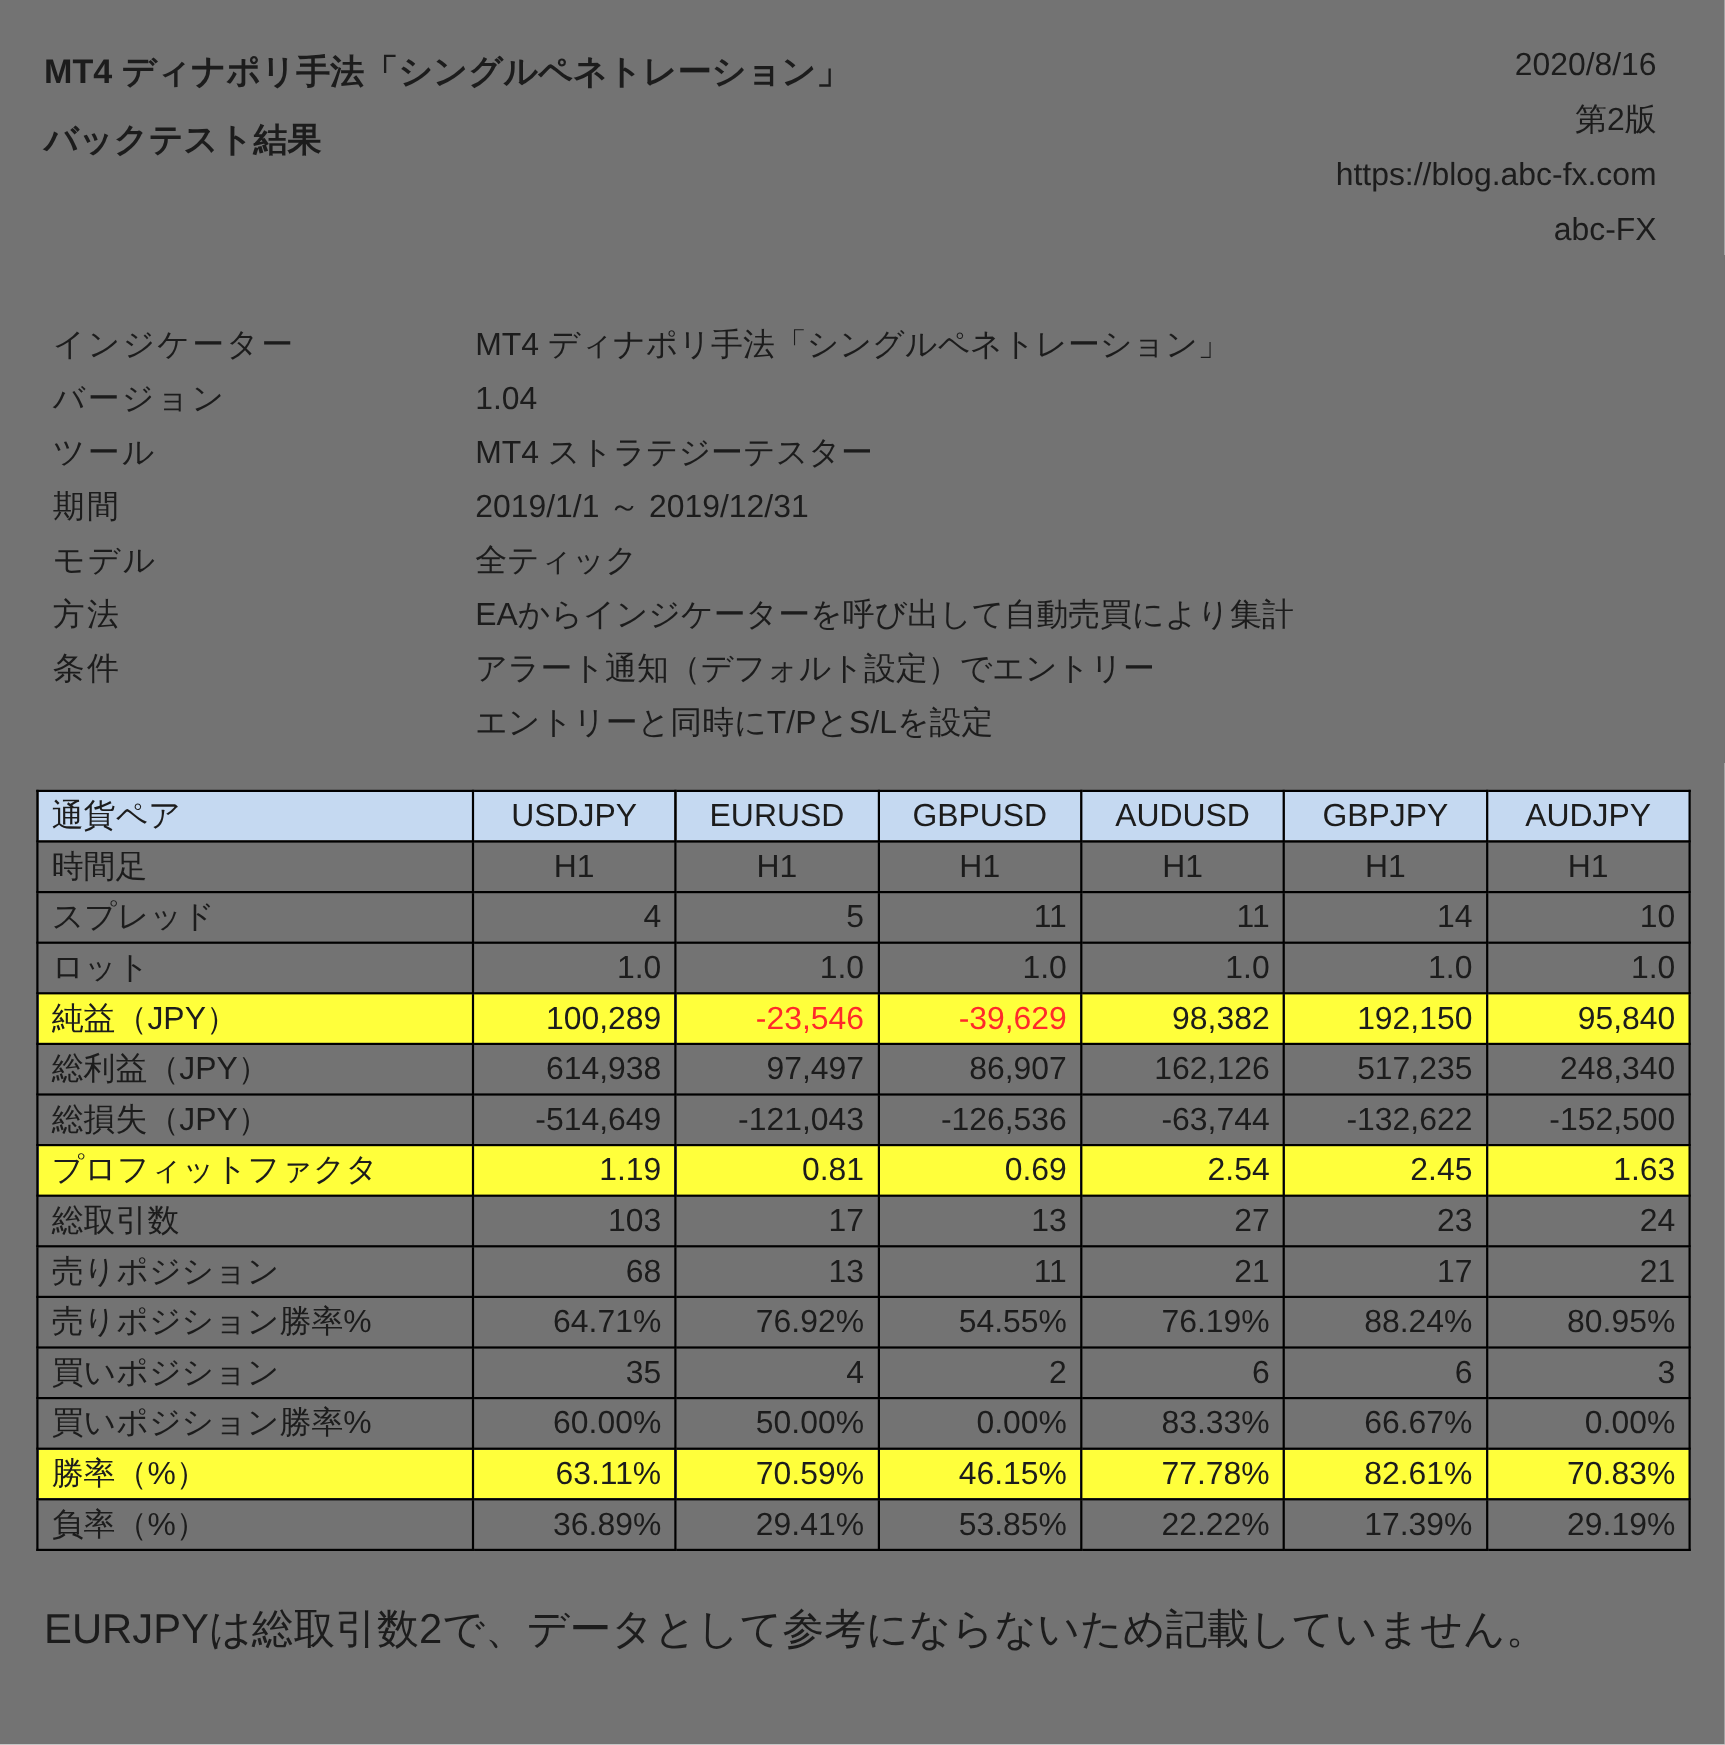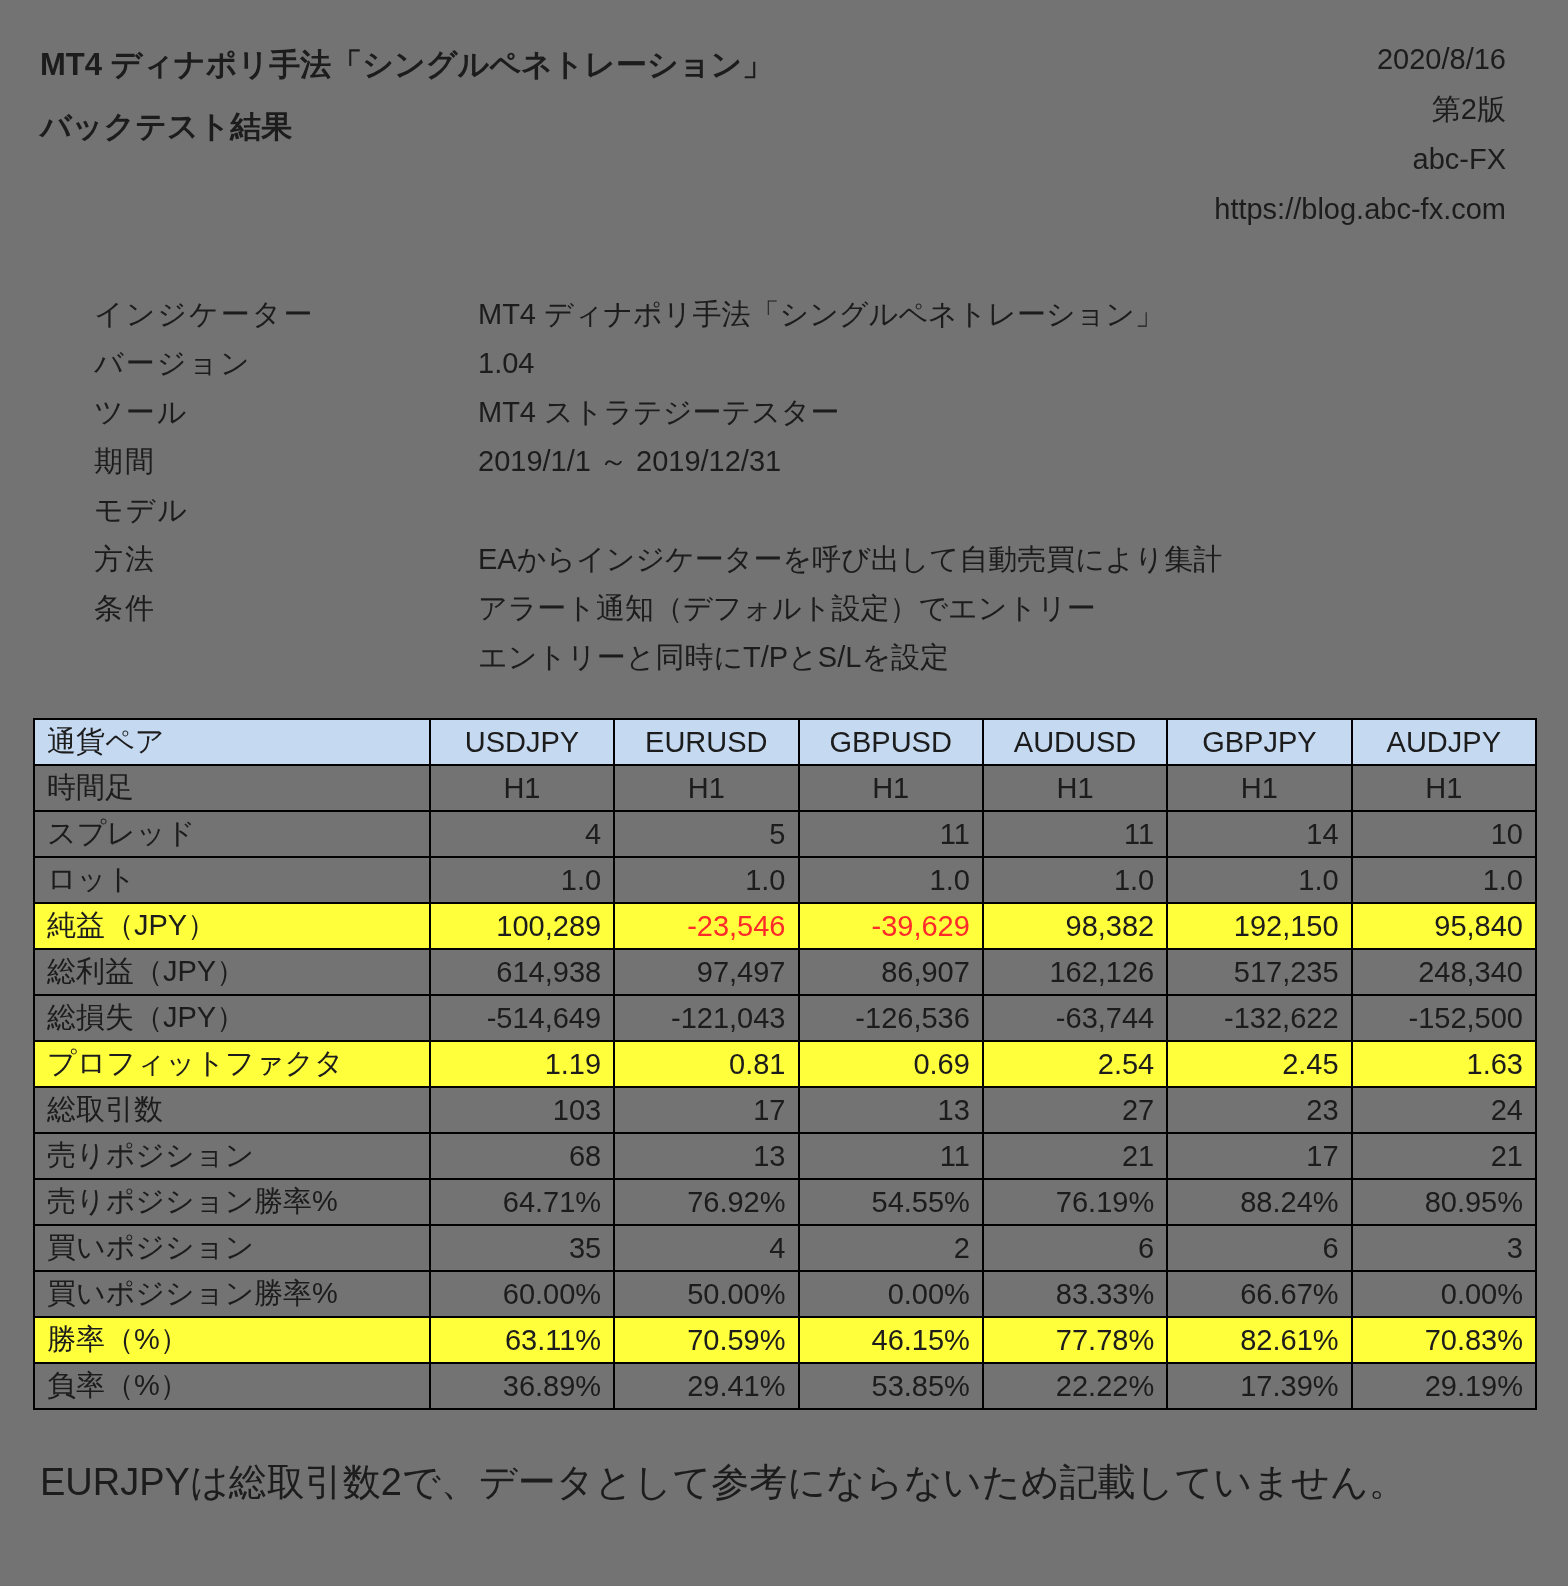--- a/index.html
+++ b/index.html
@@ -41,21 +41,20 @@
     font-weight: 400;
   }
   
   .meta {
     margin: 56px 0 0 48px;
   }
   .meta-row {
     display: flex;
     font-size: 29px;
     line-height: 49px;
-    margin-left: 46px;
   }
   .meta-row .m-label {
     width: 384px;
     flex: 0 0 384px;
     letter-spacing: 2px;
   }
   .meta-row .m-value {
     flex: 1;
   }
   
@@ -98,22 +97,22 @@
 <div class="page">
 
   <div class="top">
     <div class="title-block">
       <div class="t1">MT4 ディナポリ手法「シングルペネトレーション」</div>
       <div class="t2">バックテスト結果</div>
     </div>
     <div class="info-block">
       <div>2020/8/16</div>
       <div>第2版</div>
+      <div>https://blog.abc-fx.com</div>
       <div>abc-FX</div>
-      <div>https://blog.abc-fx.com</div>
     </div>
   </div>
 
   <div class="meta" id="meta-section">
       <div class="meta-row">
         <div class="m-label">インジケーター</div>
         <div class="m-value">MT4 ディナポリ手法「シングルペネトレーション」</div>
       </div>
       <div class="meta-row">
         <div class="m-label">バージョン</div>
@@ -122,20 +121,21 @@
       <div class="meta-row">
         <div class="m-label">ツール</div>
         <div class="m-value">MT4 ストラテジーテスター</div>
       </div>
       <div class="meta-row">
         <div class="m-label">期間</div>
         <div class="m-value">2019/1/1 ～ 2019/12/31</div>
       </div>
       <div class="meta-row">
         <div class="m-label">モデル</div>
+        <div class="m-value">全ティック</div>
       </div>
       <div class="meta-row">
         <div class="m-label">方法</div>
         <div class="m-value">EAからインジケーターを呼び出して自動売買により集計</div>
       </div>
       <div class="meta-row">
         <div class="m-label">条件</div>
         <div class="m-value">アラート通知（デフォルト設定）でエントリー</div>
       </div>
       <div class="meta-row">

